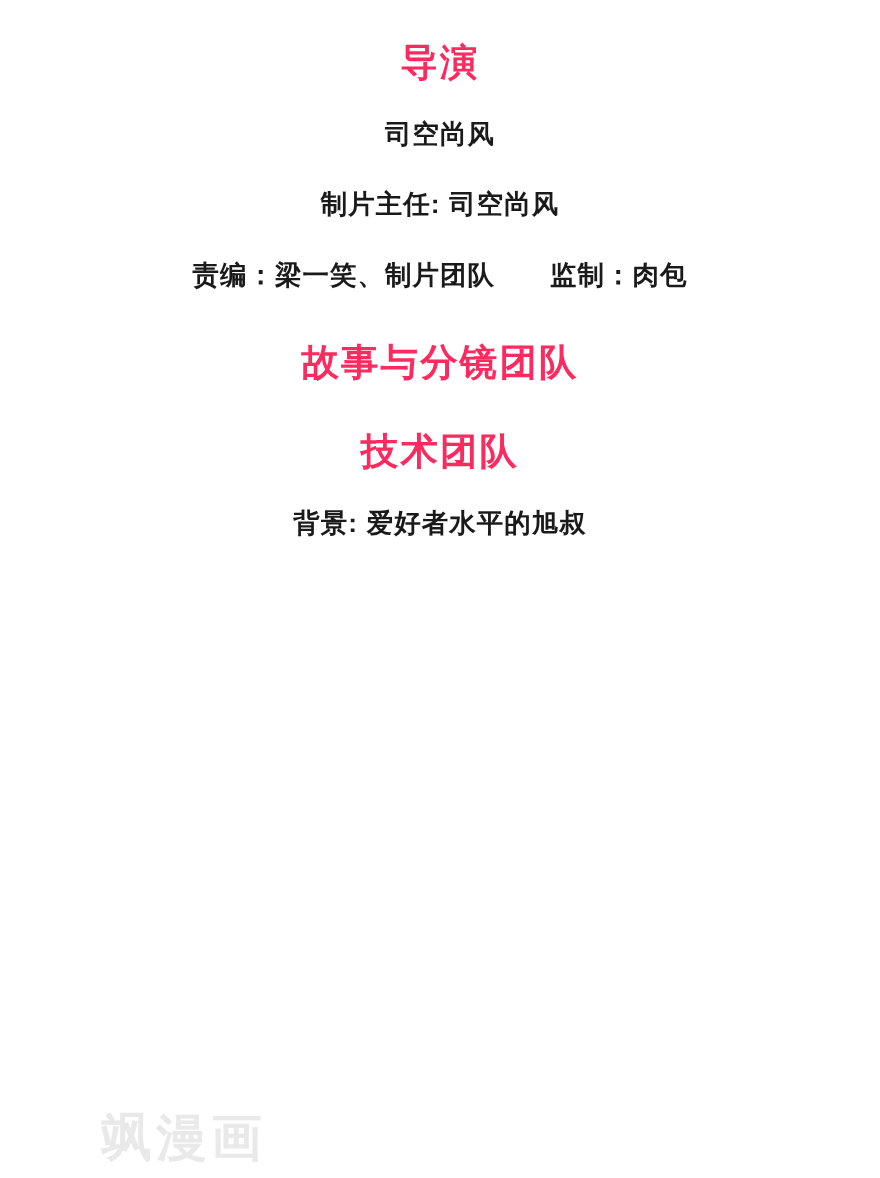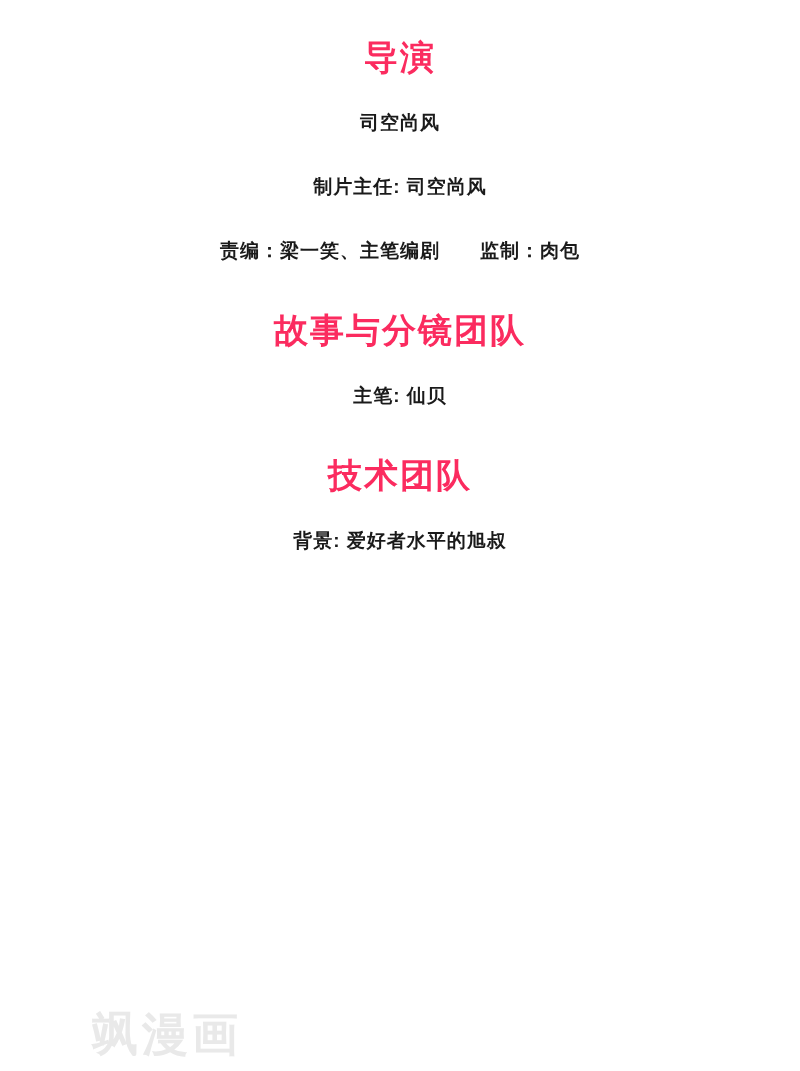--- a/index.html
+++ b/index.html
@@ -30,21 +30,21 @@
     font-size: 34px;
     line-height: 40px;
     letter-spacing: 2px;
     color: var(--accent, #fb2b5f);
   }
   .heading:first-child {
     margin-top: 0;
   }
   .body-line {
     margin-top: 28px;
-    font-size: 19px;
+    font-size: 24px;
     line-height: 36px;
     letter-spacing: 1px;
     color: var(--ink, #1a1a1a);
   }
   .watermark {
     position: absolute;
     left: 10px;
     top: 1008px;
     font-size: 46px;
     line-height: 52px;
@@ -54,20 +54,19 @@
   }
 </style>
 </head>
 <body>
 
 <div class="page">
   <div class="credits" id="credits">
       <div class="line heading">导演</div>
       <div class="line body-line">司空尚风</div>
       <div class="line body-line">制片主任: 司空尚风</div>
-      <div class="line body-line">责编：梁一笑、主笔编剧　　监制：肉包</div>
+      <div class="line body-line">责编：梁一笑、制片团队　　监制：肉包</div>
       <div class="line heading">故事与分镜团队</div>
-      <div class="line body-line">主笔: 仙贝</div>
       <div class="line heading">技术团队</div>
       <div class="line body-line">背景: 爱好者水平的旭叔</div>
     </div>
   <div class="watermark">飒漫画</div>
 </div>
 
 </body></html>

